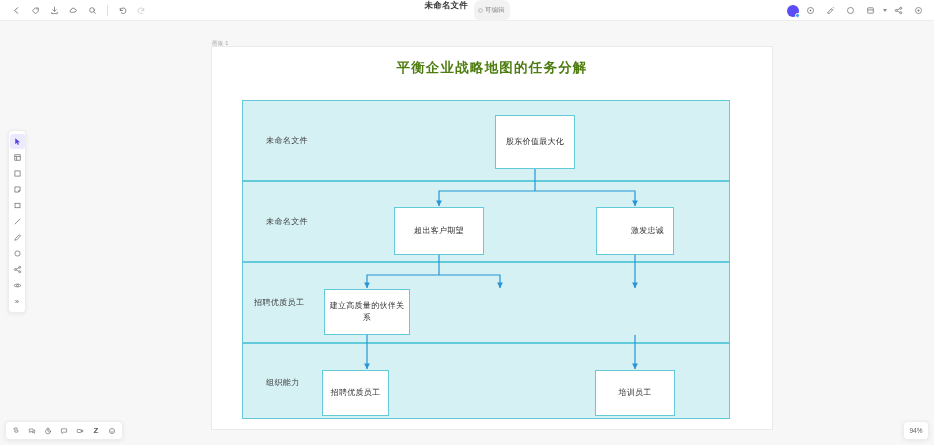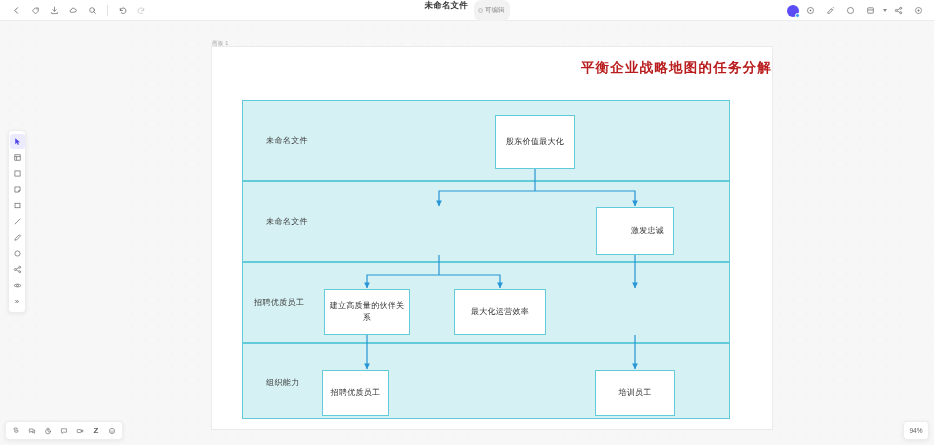--- a/index.html
+++ b/index.html
@@ -186,24 +186,24 @@
     background: #ffffff;
     box-shadow: 0 0 0 1px #eaeaea;
     z-index: 5;
     overflow: hidden;
   }
   #page-title {
     position: absolute;
     left: 0;
     top: 12px;
     width: 560px;
-    text-align: right;
+    text-align: center;
     font-size: 13.5px;
     font-weight: 700;
-    color: #b91c1c;
+    color: #4d7c0f;
     letter-spacing: 1.2px;
     font-family: "Liberation Sans", "DejaVu Sans", sans-serif;
   }
 
   
   #diagram {
     position: absolute;
     left: 0; top: 0;
     width: 560px;
     height: 382px;
@@ -505,24 +505,24 @@
           <path d="M423,208 L423,241" marker-end="url(#arrow)"></path>
 
           <path d="M155,288 L155,322" marker-end="url(#arrow)"></path>
 
           <path d="M423,288 L423,322" marker-end="url(#arrow)"></path>
         </g>
       </svg>
 
       <div class="node" style="left:283px; top:68px; width:80px; height:54px;">股东价值最大化</div>
 
+      <div class="node" style="left:182px; top:160px; width:90px; height:48px;">超出客户期望</div>
       <div class="node" style="left:384px; top:160px; width:78px; height:48px;padding-left:28px;">激发忠诚</div>
 
       <div class="node" style="left:112px; top:242px; width:86px; height:46px;">建立高质量的伙伴关系</div>
-      <div class="node" style="left:242px; top:242px; width:92px; height:46px;">最大化运营效率</div>
 
       <div class="node" style="left:110px; top:323px; width:67px; height:46px;">招聘优质员工</div>
       <div class="node" style="left:383px; top:323px; width:80px; height:46px;">培训员工</div>
 
     </div>
   </div>
 
   <div id="bottom-bar">
     <div class="bb-btn">
       <svg width="8" height="8" viewBox="0 0 16 16" fill="none" stroke="currentColor" stroke-width="1.3" stroke-linecap="round">

